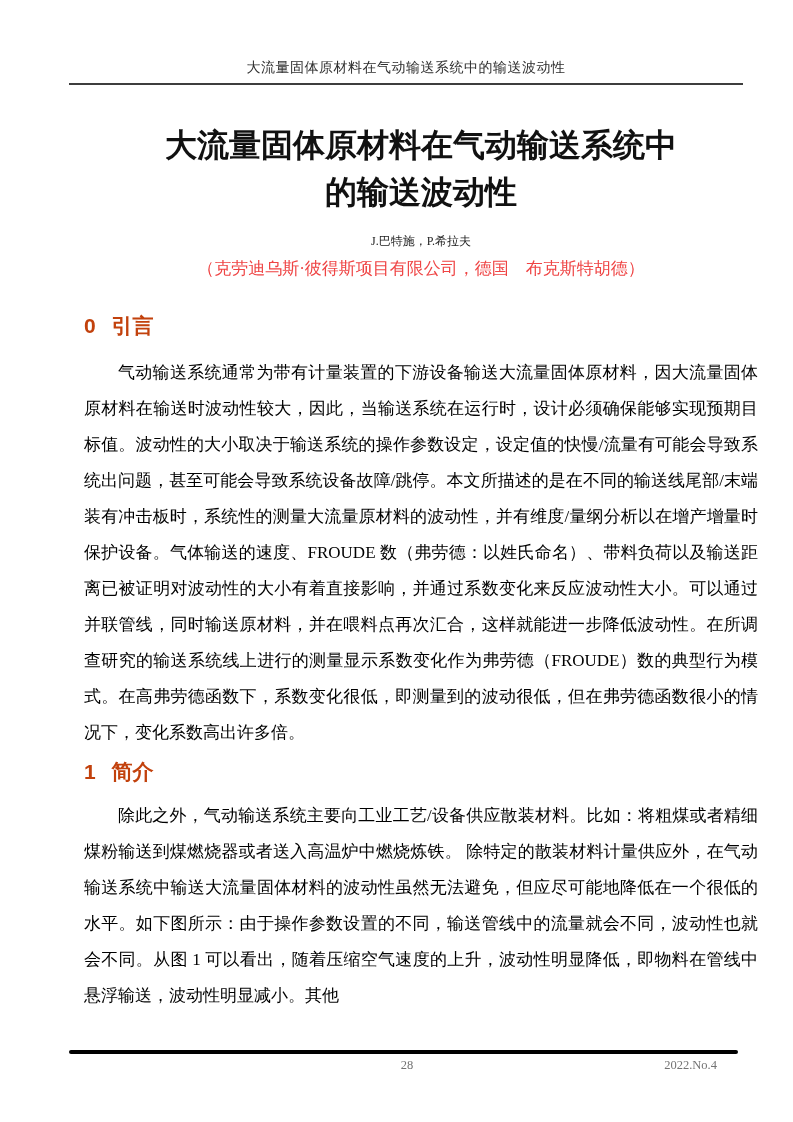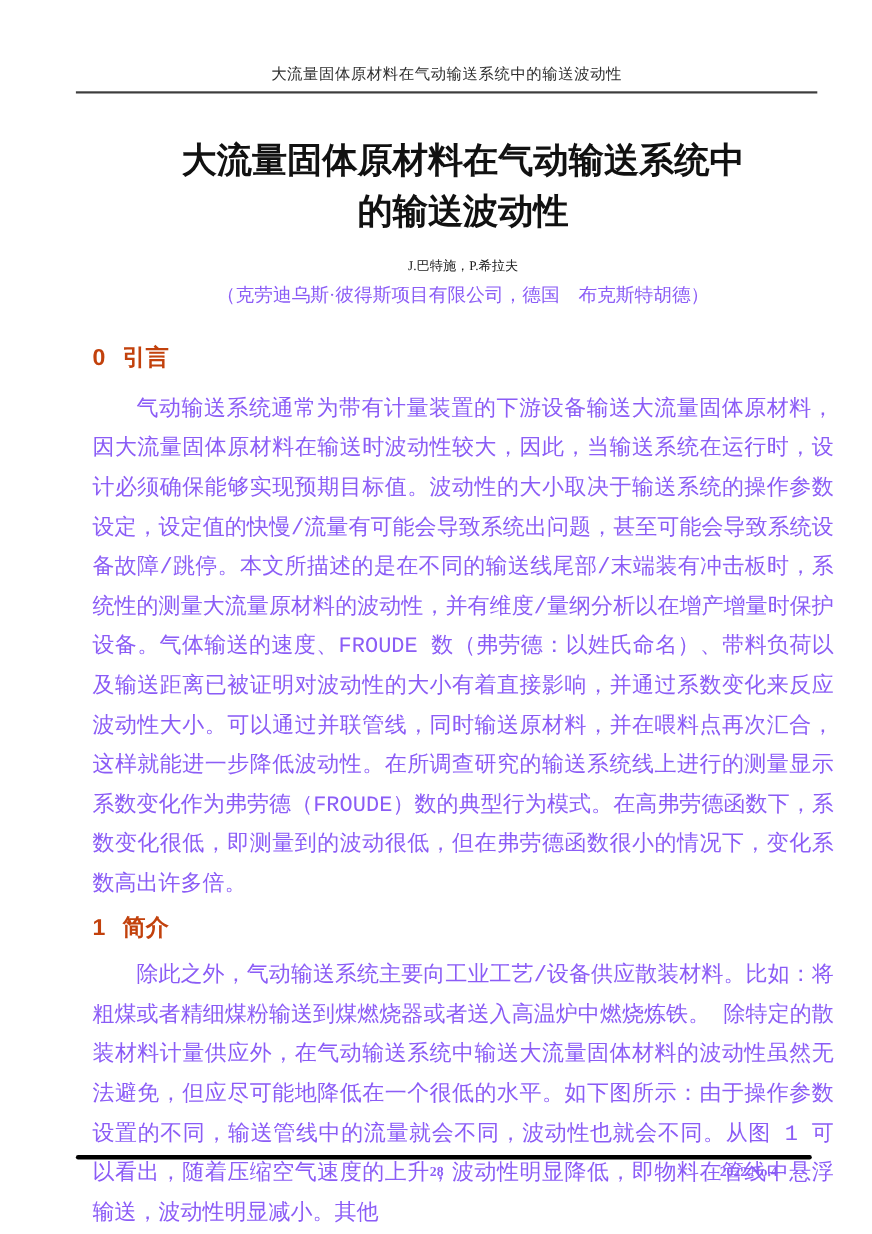--- a/index.html
+++ b/index.html
@@ -48,58 +48,56 @@
     text-align: center;
     font-size: 12px;
     line-height: 25px;
     color: #1c1c1c;
   }
   .affiliation-line {
     margin-top: 2px;
     text-align: center;
     font-size: 17px;
     line-height: 25px;
-    color: #8b5cf6;
+    color: #ef4444;
   }
   .section-heading {
     font-family: "Liberation Sans", "DejaVu Sans", sans-serif;
     font-weight: 700;
     font-size: 21px;
     line-height: 28px;
     color: #c2410c;
   }
   .section-heading .sec-num { margin-right: 0.75em; }
   .section-intro .section-heading { margin-top: 31px; }
   .section-brief .section-heading { margin-top: 7px; }
   .body-par {
     margin-top: 15px;
-    font-size: 20px;
+    font-size: 17px;
     line-height: 36px;
     text-align: justify;
     text-indent: 2em;
-    color: #8b5cf6;
+    color: #000000;
     word-break: break-all;
-    font-family: Liberation Mono, monospace;
   }
   .section-brief .body-par { margin-top: 12px; }
   
   .footer-rule {
     position: absolute;
     top: 1050px; left: 69px; width: 669px; height: 4px;
     background: #000;
     border-radius: 2px / 2px;
   }
   .footer-row {
     position: absolute;
-    top: 1057px; left: 60px; width: 674px;
+    top: 1057px; left: 70px; width: 674px;
     font-size: 12.5px;
     line-height: 16px;
-    color: #8b5cf6;
+    color: #737373;
     font-family: "Liberation Serif", "DejaVu Serif", serif;
-    font-weight: bold;
   }
   .page-number {
     display: block;
     text-align: center;
     width: 100%;
   }
   .issue-number {
     position: absolute;
     top: 0;
     right: 27px; 

